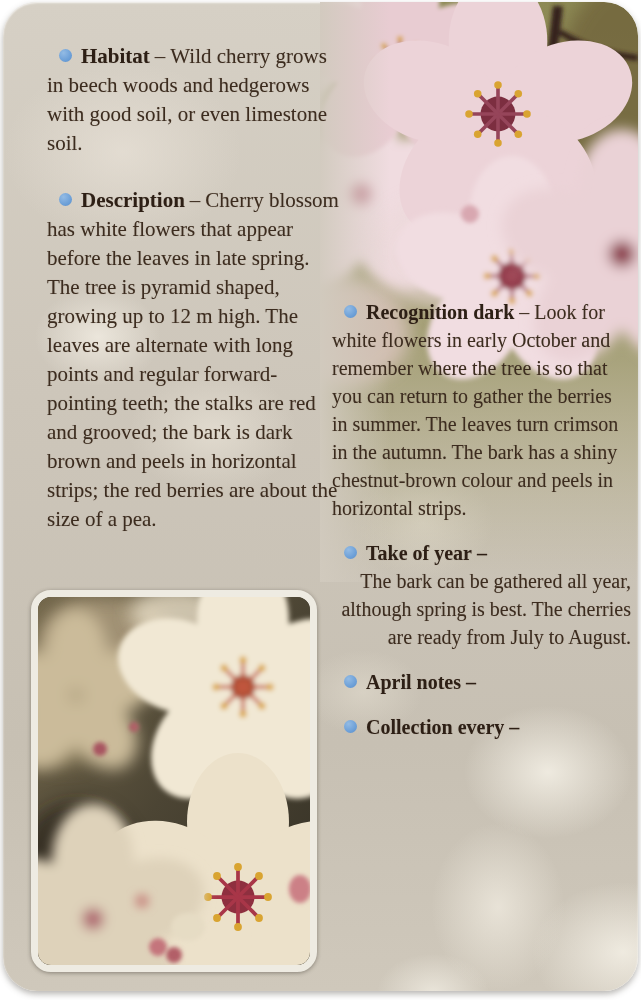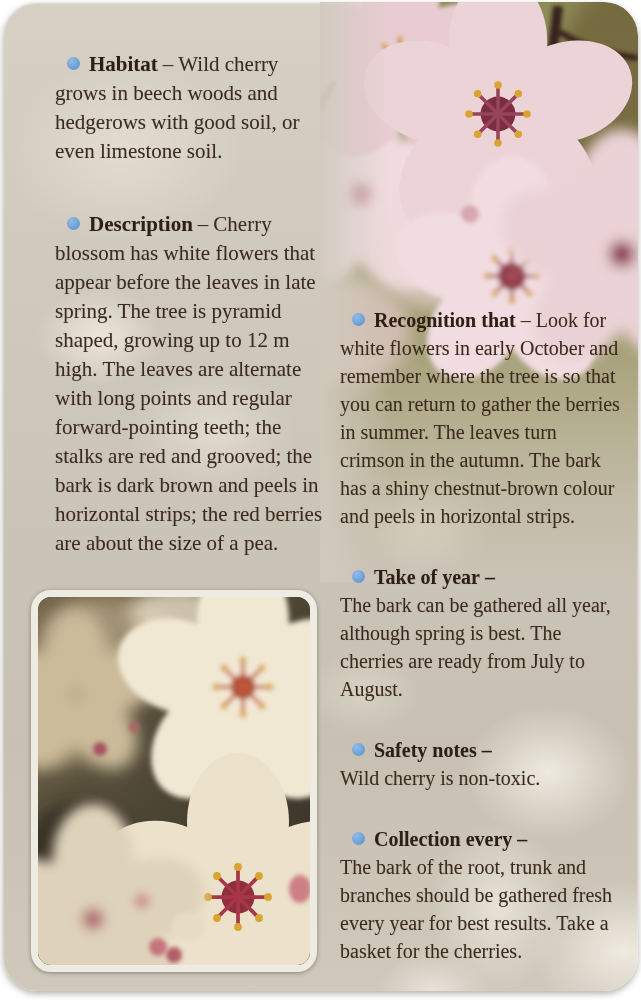--- a/index.html
+++ b/index.html
@@ -43,34 +43,34 @@
     border:7px solid var(--frame-color);
     border-radius:20px;overflow:hidden;
     box-shadow:0 1px 4px rgba(50,45,35,.45), inset 0 0 3px rgba(0,0,0,.4);
     background:#4c4534;
   }
   .inset svg{display:block;}
   .col{position:absolute;display:flex;flex-direction:column;}
   .col.left{left:44px;top:40px;width:292px;gap:28px;}
   .col.right{left:329px;top:296px;width:299px;gap:17px;}
   .sec{
-    margin:8px;text-indent:12px;
+    margin:0;text-indent:12px;
     font-size:21px;line-height:29px;color:var(--text-color);
     text-shadow:0 0 1px rgba(90,70,50,.25);
   }
   .col.right .sec{font-size:20px;line-height:28px;}
   .bullet{
     display:inline-block;width:13px;height:13px;border-radius:50%;
     background:radial-gradient(circle at 35% 30%, #93bbe4, var(--bullet-color) 60%, #5a8ec9);
     margin-right:9px;vertical-align:1px;
   }
   .stitle{font-weight:700;color:var(--heading-color);}
   .sdash{padding:0 5px;}
   .sec.block .sdash{font-weight:700;color:var(--heading-color);padding-right:0;}
-  .sec.block .sbody{display:block;text-indent:0;}
+  .sec.block .sbody{display:block;text-indent:0;text-align:right;}
 </style>
 </head>
 <body>
 
 <div class="card">
 
   <div class="photo-tr" role="img" aria-label="pink cherry blossom close-up on dark branch">
     <svg width="318" height="580" viewBox="0 0 318 580" xmlns="http://www.w3.org/2000/svg">
       <defs>
         <g id="fl">
@@ -172,30 +172,30 @@
     <p class="sec inline">
       <span class="bullet"></span><strong class="stitle">Habitat</strong><span class="sdash">–</span><span class="sbody">Wild cherry grows in beech woods and hedgerows with good soil, or even limestone soil.</span>
     </p>
     <p class="sec inline">
       <span class="bullet"></span><strong class="stitle">Description</strong><span class="sdash">–</span><span class="sbody">Cherry blossom has white flowers that appear before the leaves in late spring. The tree is pyramid shaped, growing up to 12 m high. The leaves are alternate with long points and regular forward-pointing teeth; the stalks are red and grooved; the bark is dark brown and peels in horizontal strips; the red berries are about the size of a pea.</span>
     </p>
   </div>
 
   <div class="col right">
     <p class="sec inline">
-      <span class="bullet"></span><strong class="stitle">Recognition that</strong><span class="sdash">–</span><span class="sbody">Look for white flowers in early October and remember where the tree is so that you can return to gather the berries in summer. The leaves turn crimson in the autumn. The bark has a shiny chestnut-brown colour and peels in horizontal strips.</span>
+      <span class="bullet"></span><strong class="stitle">Recognition dark</strong><span class="sdash">–</span><span class="sbody">Look for white flowers in early October and remember where the tree is so that you can return to gather the berries in summer. The leaves turn crimson in the autumn. The bark has a shiny chestnut-brown colour and peels in horizontal strips.</span>
     </p>
     <p class="sec block">
       <span class="bullet"></span><strong class="stitle">Take of year</strong><span class="sdash">–</span><span class="sbody">The bark can be gathered all year, although spring is best. The cherries are ready from July to August.</span>
     </p>
     <p class="sec block">
-      <span class="bullet"></span><strong class="stitle">Safety notes</strong><span class="sdash">–</span><span class="sbody">Wild cherry is non-toxic.</span>
+      <span class="bullet"></span><strong class="stitle">April notes</strong><span class="sdash">–</span>
     </p>
     <p class="sec block">
-      <span class="bullet"></span><strong class="stitle">Collection every</strong><span class="sdash">–</span><span class="sbody">The bark of the root, trunk and branches should be gathered fresh every year for best results. Take a basket for the cherries.</span>
+      <span class="bullet"></span><strong class="stitle">Collection every</strong><span class="sdash">–</span>
     </p>
   </div>
 
   <div class="inset" role="img" aria-label="white cherry blossom close-up with pink buds">
     <svg width="272" height="368" viewBox="0 0 272 368" xmlns="http://www.w3.org/2000/svg">
       <defs>
         <linearGradient id="gdk" x1="0" y1="0" x2="1" y2="1">
           <stop offset="0" stop-color="#74684c"></stop>
           <stop offset="0.5" stop-color="#4c4534"></stop>
           <stop offset="1" stop-color="#332f24"></stop>

